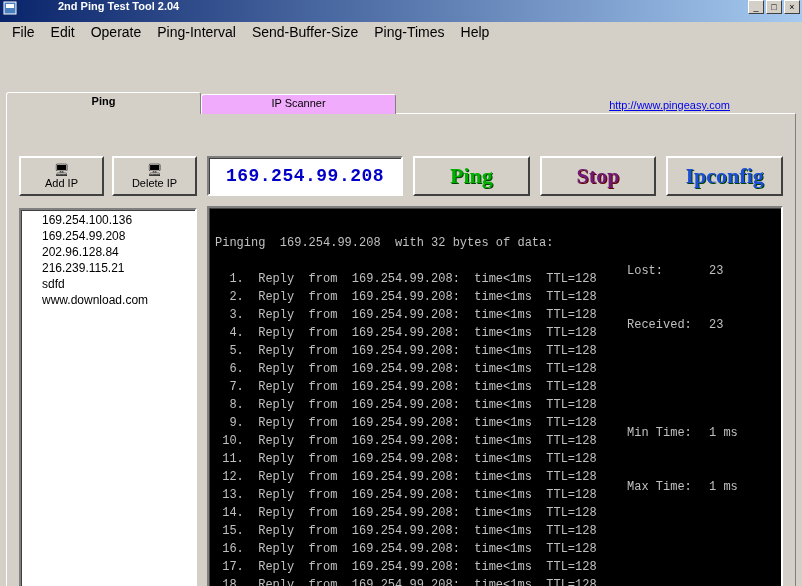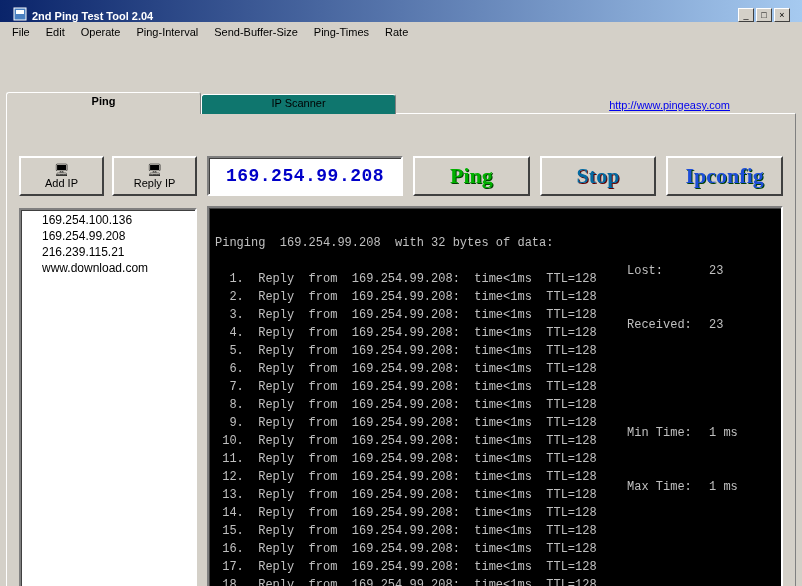--- a/index.html
+++ b/index.html
@@ -10,22 +10,23 @@
     background: #d4d0c8;
     width: 802px;
     height: 586px;
     overflow: hidden;
   }
   .titlebar {
     height: 22px;
     background: linear-gradient(to right, #0a246a, #a6caf0);
     color: #fff;
     display: flex;
-    align-items: flex-end;
-    padding: 0 12px;
+    align-items: flex-start;
+    padding: 0 2px;
+    gap: 36px;
   }
   .titlebar-icon {
     width: 16px; height: 16px;
     margin-right: 4px;
     display: inline-flex; align-items: center; justify-content: center;
   }
   .titlebar-title { flex: 1; font-weight: bold; font-size: 11px; }
   .titlebar-btns { display: flex; gap: 2px; }
   .titlebar-btn {
     width: 16px; height: 14px;
@@ -38,21 +39,21 @@
     color: #000;
     font-family: "Marlett", Arial, sans-serif;
     cursor: pointer;
   }
   .menubar {
     height: 20px;
     background: #d4d0c8;
     display: flex;
     align-items: center;
     padding: 0 4px;
-    font-size: 11px;
+    font-size: 14px;
   }
   .menu-item {
     padding: 2px 8px;
     cursor: pointer;
   }
   .content-area {
     position: relative;
     height: 544px;
     background: #d4d0c8;
     margin-top: 48px;
@@ -61,21 +62,21 @@
     position: absolute;
     top: 4px; left: 6px;
     display: flex;
     z-index: 2;
   }
   .tab {
     height: 20px;
     padding: 2px 0;
     width: 195px;
     text-align: center;
-    background: #0f766e;
+    background: #f0abfc;
     border: 1px solid #fff;
     border-bottom: none;
     border-right-color: #808080;
     border-radius: 3px 3px 0 0;
     font-size: 11px;
     cursor: pointer;
     position: relative;
   }
   .tab.active {
     font-weight: bold;
@@ -175,21 +176,21 @@
     border-color: #fff #404040 #404040 #fff;
     display: flex;
     align-items: center;
     justify-content: center;
     font-family: "Comic Sans MS", cursive;
     font-size: 22px;
     font-weight: bold;
     cursor: pointer;
   }
   .ping-btn { color: #00b000; text-shadow: 1px 1px 0 #004000; }
-  .stop-btn { color: #0369a1; text-shadow: 1px 1px 0 #600000; }
+  .stop-btn { color: #701a75; text-shadow: 1px 1px 0 #600000; }
   .ipconfig-btn { color: #1d4ed8; text-shadow: 1px 1px 0 #004000; }
   .terminal-frame {
     margin-top: 10px;
     border: 2px solid;
     border-color: #808080 #fff #fff #808080;
     box-shadow: inset 1px 1px 0 #404040;
     background: #000;
     height: 446px;
     display: flex;
     padding: 8px 6px;
@@ -229,47 +230,49 @@
   </div>
 </div>
 
 <div class="menubar">
   <div class="menu-item">File</div>
   <div class="menu-item">Edit</div>
   <div class="menu-item">Operate</div>
   <div class="menu-item">Ping-Interval</div>
   <div class="menu-item">Send-Buffer-Size</div>
   <div class="menu-item">Ping-Times</div>
-  <div class="menu-item">Rate</div>
+  <div class="menu-item">Help</div>
 </div>
 
 <div class="content-area">
   <div class="tabs">
     <div class="tab active">Ping</div>
     <div class="tab inactive">IP Scanner</div>
   </div>
   <a class="url-link">http://www.pingeasy.com</a>
 
   <div class="main-panel">
 
     <div class="left-col">
       <div class="btn-row">
         <div class="win-btn">
           <span class="icn">🖥</span>
           <span>Add IP</span>
         </div>
         <div class="win-btn">
           <span class="icn">🖥</span>
-          <span>Reply IP</span>
+          <span>Delete IP</span>
         </div>
       </div>
       <div class="ip-listbox" id="ip-list">
           <div>169.254.100.136</div>
           <div>169.254.99.208</div>
+          <div>202.96.128.84</div>
           <div>216.239.115.21</div>
+          <div>sdfd</div>
           <div>www.download.com</div>
         </div>
     </div>
 
     <div class="right-area">
       <div class="top-row">
         <div class="ip-input">169.254.99.208</div>
         <div class="big-btn ping-btn">Ping</div>
         <div class="big-btn stop-btn">Stop</div>
         <div class="big-btn ipconfig-btn">Ipconfig</div>

